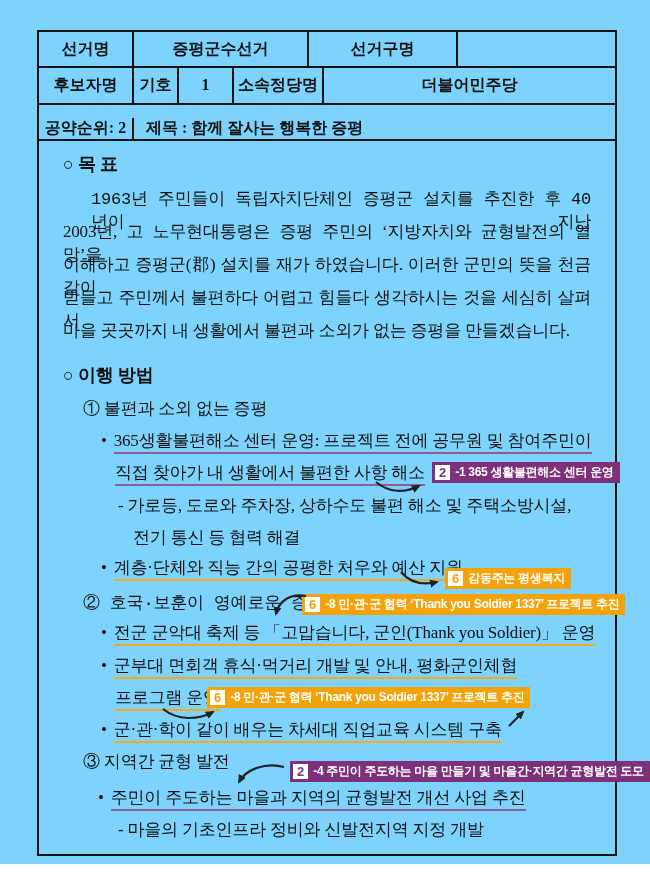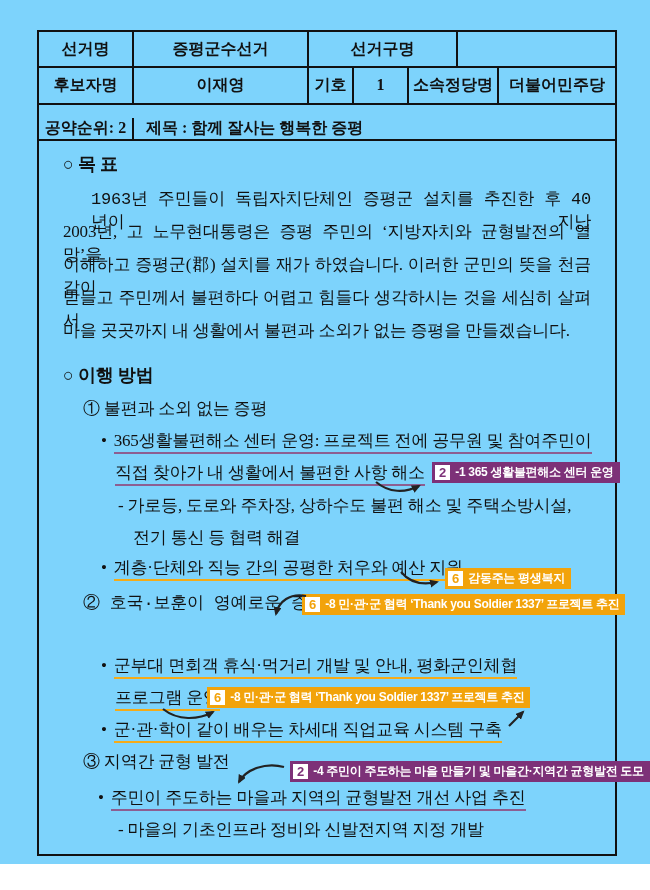--- a/index.html
+++ b/index.html
@@ -50,21 +50,20 @@
 
   <div class="tbl">
     <div class="trow">
       <div class="tcell" style="flex:0 0 95px">선거명</div>
       <div class="tcell" style="flex:0 0 175px">증평군수선거</div>
       <div class="tcell" style="flex:0 0 149px">선거구명</div>
       <div class="tcell last" style="flex:1"></div>
     </div>
     <div class="trow">
       <div class="tcell" style="flex:0 0 95px">후보자명</div>
-      <div class="tcell" style="flex:0 0 175px">이재영</div>
       <div class="tcell" style="flex:0 0 45px">기호</div>
       <div class="tcell" style="flex:0 0 55px">1</div>
       <div class="tcell" style="flex:0 0 90px">소속정당명</div>
       <div class="tcell last" style="flex:1">더불어민주당</div>
     </div>
     <div class="trow">
       <div class="tcell" style="flex:0 0 95px">공약순위: 2</div>
       <div class="tcell last left" style="flex:1">제목 : 함께 잘사는 행복한 증평</div>
     </div>
   </div>
@@ -90,20 +89,23 @@
   </div>
   <div class="ln" style="left:118px; top:494px;">- 가로등, 도로와 주차장, 상하수도 불편 해소 및 주택소방시설,</div>
   <div class="ln" style="left:133px; top:526px;">전기 통신 등 협력 해결</div>
 
   <div class="ln" style="left:101px; top:556px;">
     <span class="bullet">•</span><span class="u-orange">계층·단체와 직능 간의 공평한 처우와 예산 지원</span>
   </div>
 
   <div class="ln" style="left:83px; top:591px;font-family:Liberation Mono, monospace;">② 호국·보훈이 영예로운 증평</div>
 
+  <div class="ln" style="left:101px; top:621px;">
+    <span class="bullet">•</span><span class="u-orange">전군 군악대 축제 등 「고맙습니다, 군인(Thank you Soldier)」 운영</span>
+  </div>
   <div class="ln" style="left:101px; top:654px;">
     <span class="bullet">•</span><span class="u-orange">군부대 면회객 휴식·먹거리 개발 및 안내, 평화군인체협</span>
   </div>
   <div class="ln" style="left:115px; top:686px;">
     <span class="u-orange">프로그램 운영</span>
   </div>
   <div class="ln" style="left:101px; top:718px;">
     <span class="bullet">•</span><span class="u-orange">군·관·학이 같이 배우는 차세대 직업교육 시스템 구축</span>
   </div>
 

